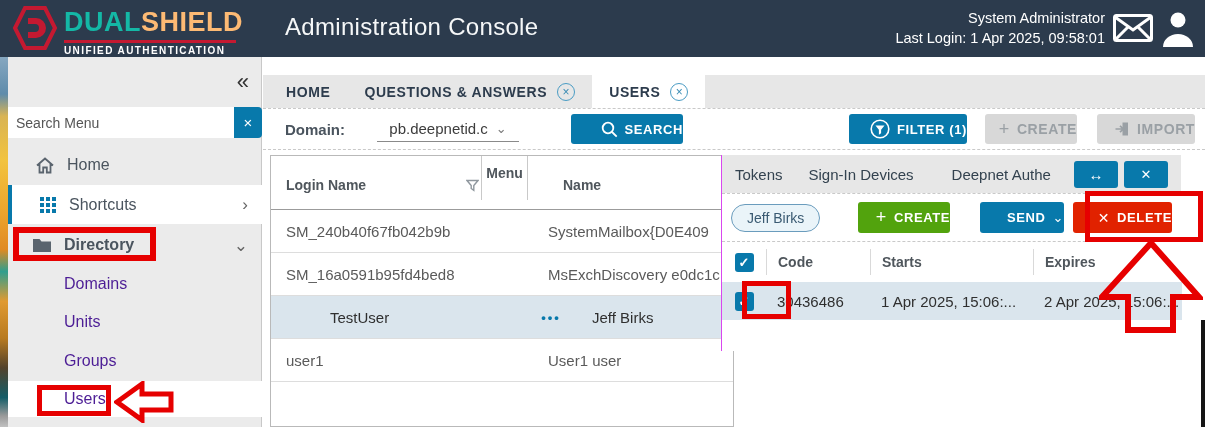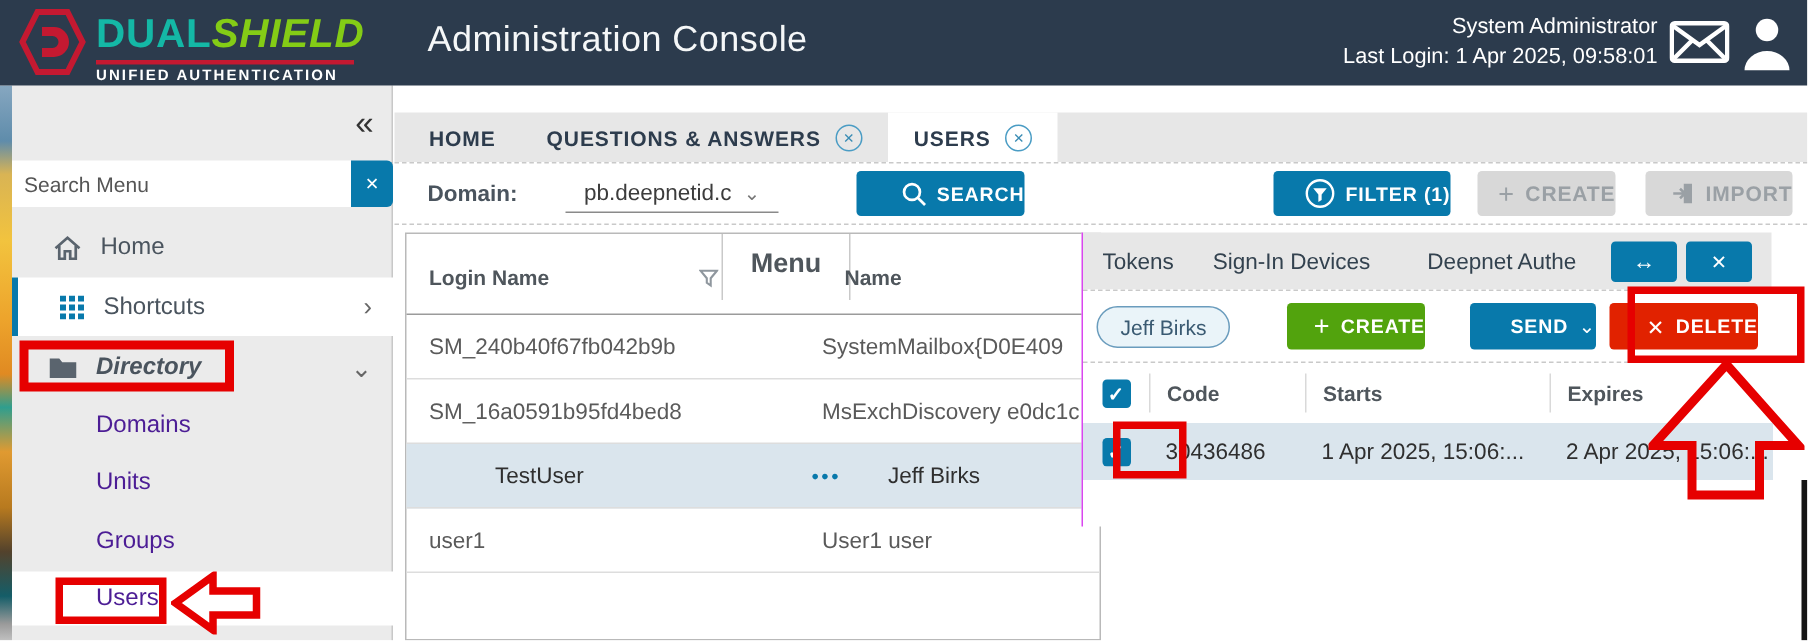--- a/index.html
+++ b/index.html
@@ -4,21 +4,21 @@
 <style>
   * { margin:0; padding:0; box-sizing:border-box; }
   body { font-family:"Liberation Sans", sans-serif; background:#fff; }
   #app { position:relative; width:1205px; height:427px; overflow:hidden; background:#fff; }
 
   
   .header { position:absolute; left:0; top:0; width:1205px; height:57px; background:#2c3b4d; z-index:2; }
   .logo-hex { position:absolute; left:12px; top:6px; }
   .brand { position:absolute; left:64px; top:7px; font-size:27px; font-weight:bold; letter-spacing:.5px; line-height:30px; white-space:nowrap; }
   .brand .dual { color:#14b8a6; }
-  .brand .shield { color:#84cc16;font-style:italic; }
+  .brand .shield { color:#fdba74; }
   .brand-underline { position:absolute; left:64px; top:40px; width:172px; height:3px; background:#c41931; }
   .tagline { position:absolute; left:64px; top:45px; color:#fff; font-size:10px; font-weight:bold; letter-spacing:1.4px; white-space:nowrap; }
   .console-title { position:absolute; left:285px; top:13px; color:#f5f7f8; font-size:24px; font-weight:400; letter-spacing:.3px; }
   .user-info { position:absolute; right:100px; top:8px; text-align:right; color:#fff; font-size:14.5px; line-height:20px; }
   .mail-icon { position:absolute; right:52px; top:14px; }
   .person-icon { position:absolute; right:8px; top:9px; }
 
   
   .wallpaper { position:absolute; left:0; top:57px; width:8px; height:370px;
     background:linear-gradient(180deg,#86a7c0 0%,#5f8cab 10%,#d9b454 16%,#f2c33e 28%,#eda42c 42%,#e08a22 52%,#2f9e8e 58%,#e09a31 66%,#b87a1f 76%,#53422c 84%,#145d68 92%,#9a9a9a 97%,#c0c0c0 100%); }
@@ -58,21 +58,21 @@
   .tb-spacer { flex:1; }
   .filter-btn { width:118px; }
   .create-btn-main { margin-left:18px; width:92px; font-size:14px; }
   .import-btn { margin-left:20px; margin-right:10px; width:98px; font-size:14px; }
 
   
   .left-panel { position:absolute; left:270px; top:155px; width:464px; height:272px; background:#fff; border:1px solid #b9b9b9; }
   .lp-header { position:relative; height:54px; border-bottom:1px solid #9b9b9b; }
   .lp-h-login { position:absolute; left:15px; top:21px; font-size:14px; font-weight:bold; color:#4f565c; }
   .lp-funnel { position:absolute; left:195px; top:23px; }
-  .lp-h-menu { position:absolute; left:210px; top:0; width:86px; height:44px; border-left:1px solid #c9c9c9; border-right:1px solid #c9c9c9; text-align:center; padding-top:9px; font-size:18px; font-weight:bold; color:#4f565c; }
+  .lp-h-menu { position:absolute; left:210px; top:0; width:47px; height:44px; border-left:1px solid #c9c9c9; border-right:1px solid #c9c9c9; text-align:center; padding-top:9px; font-size:14px; font-weight:bold; color:#4f565c; }
   .lp-h-name { position:absolute; left:292px; top:21px; font-size:14px; font-weight:bold; color:#4f565c; }
   .lp-row { position:absolute; left:0; width:462px; height:43px; border-bottom:1px solid #ddd; display:grid; grid-template-columns:195px 82px 1fr; align-items:center; font-size:15px; color:#5a5a5a; cursor:pointer; }
   .lp-row > div:first-child { padding-left:15px; }
   .lp-row .menu-cell { text-align:center; color:#0879ab; font-weight:bold; letter-spacing:2px; font-size:13px; }
   .r0 { top:54px; } .r1 { top:97px; } .r2 { top:140px;padding-left:44px; } .r3 { top:183px; }
   .lp-row.selected { background:#dae5ed; color:#2f2f2f; }
   .lp-row > div { overflow:hidden; white-space:nowrap; }
 
   
   .right-panel { position:absolute; left:721px; top:155px; width:460px; height:196px; background:#fff; border-left:1px solid #d946ef; }
@@ -173,21 +173,21 @@
       <span>Shortcuts</span>
       <span class="nav-chev">›</span>
     </div>
 
     <div class="nav-item nav-directory">
       <span class="ico">
         <svg width="18" height="14" viewBox="0 0 18 14">
             <path d="M0 1 h6.5 l2 2.5 H18 v10.5 H0 z" fill="#5a646e"></path>
           </svg>
       </span>
-      <span style="font-weight:bold;font-style:italic;">Directory</span>
+      <span style="font-weight:bold;">Directory</span>
       <span class="nav-chev">⌄</span>
     </div>
 
     <div class="nav-item nav-sub nav-domains">
       <span>Domains</span>
     </div>
     <div class="nav-item nav-sub nav-units">
       <span>Units</span>
     </div>
     <div class="nav-item nav-sub nav-groups">

